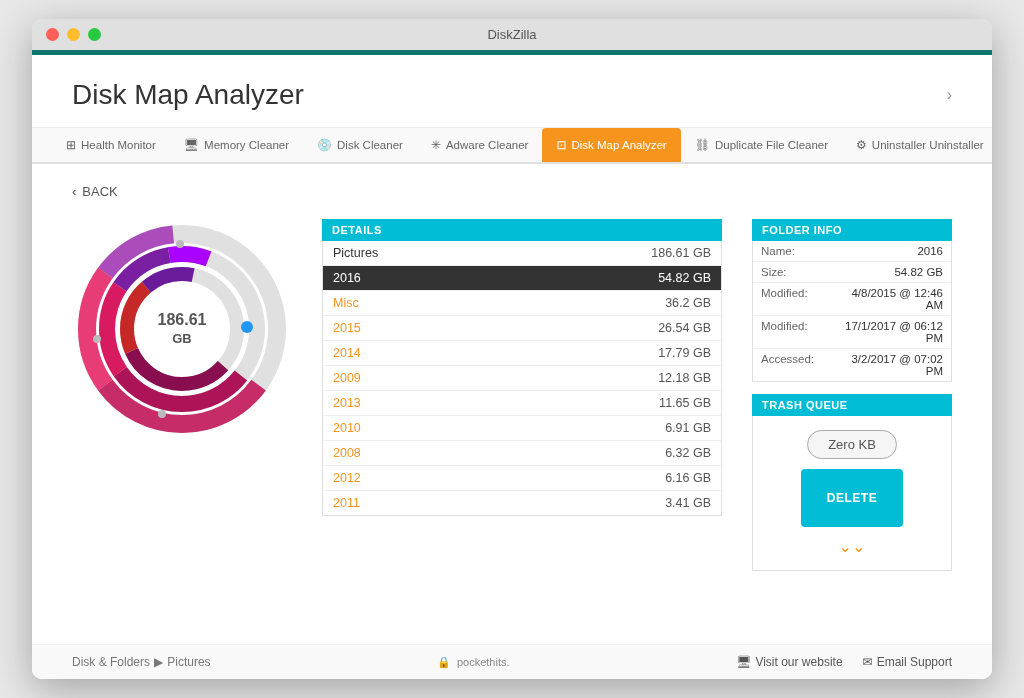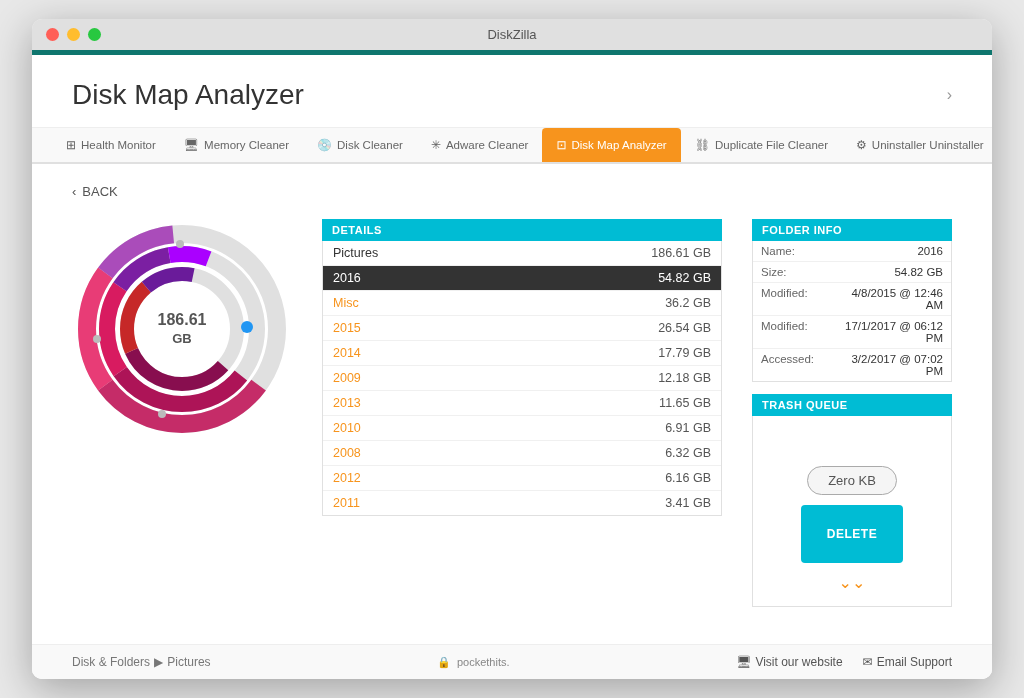--- a/index.html
+++ b/index.html
@@ -210,21 +210,20 @@
       gap: 10px;
     }
     .zero-kb-btn {
       border: 1px solid #aaa;
       border-radius: 20px;
       padding: 6px 20px;
       font-size: 13px;
       color: #555;
       background: #f5f5f5;
       cursor: pointer;
-      margin-top: 36px;
     }
     .delete-btn {
       background: #00bcd4;
       color: #fff;
       border: none;
       border-radius: 4px;
       padding: 22px 26px;
       font-size: 12px;
       font-weight: 600;
       cursor: pointer;

